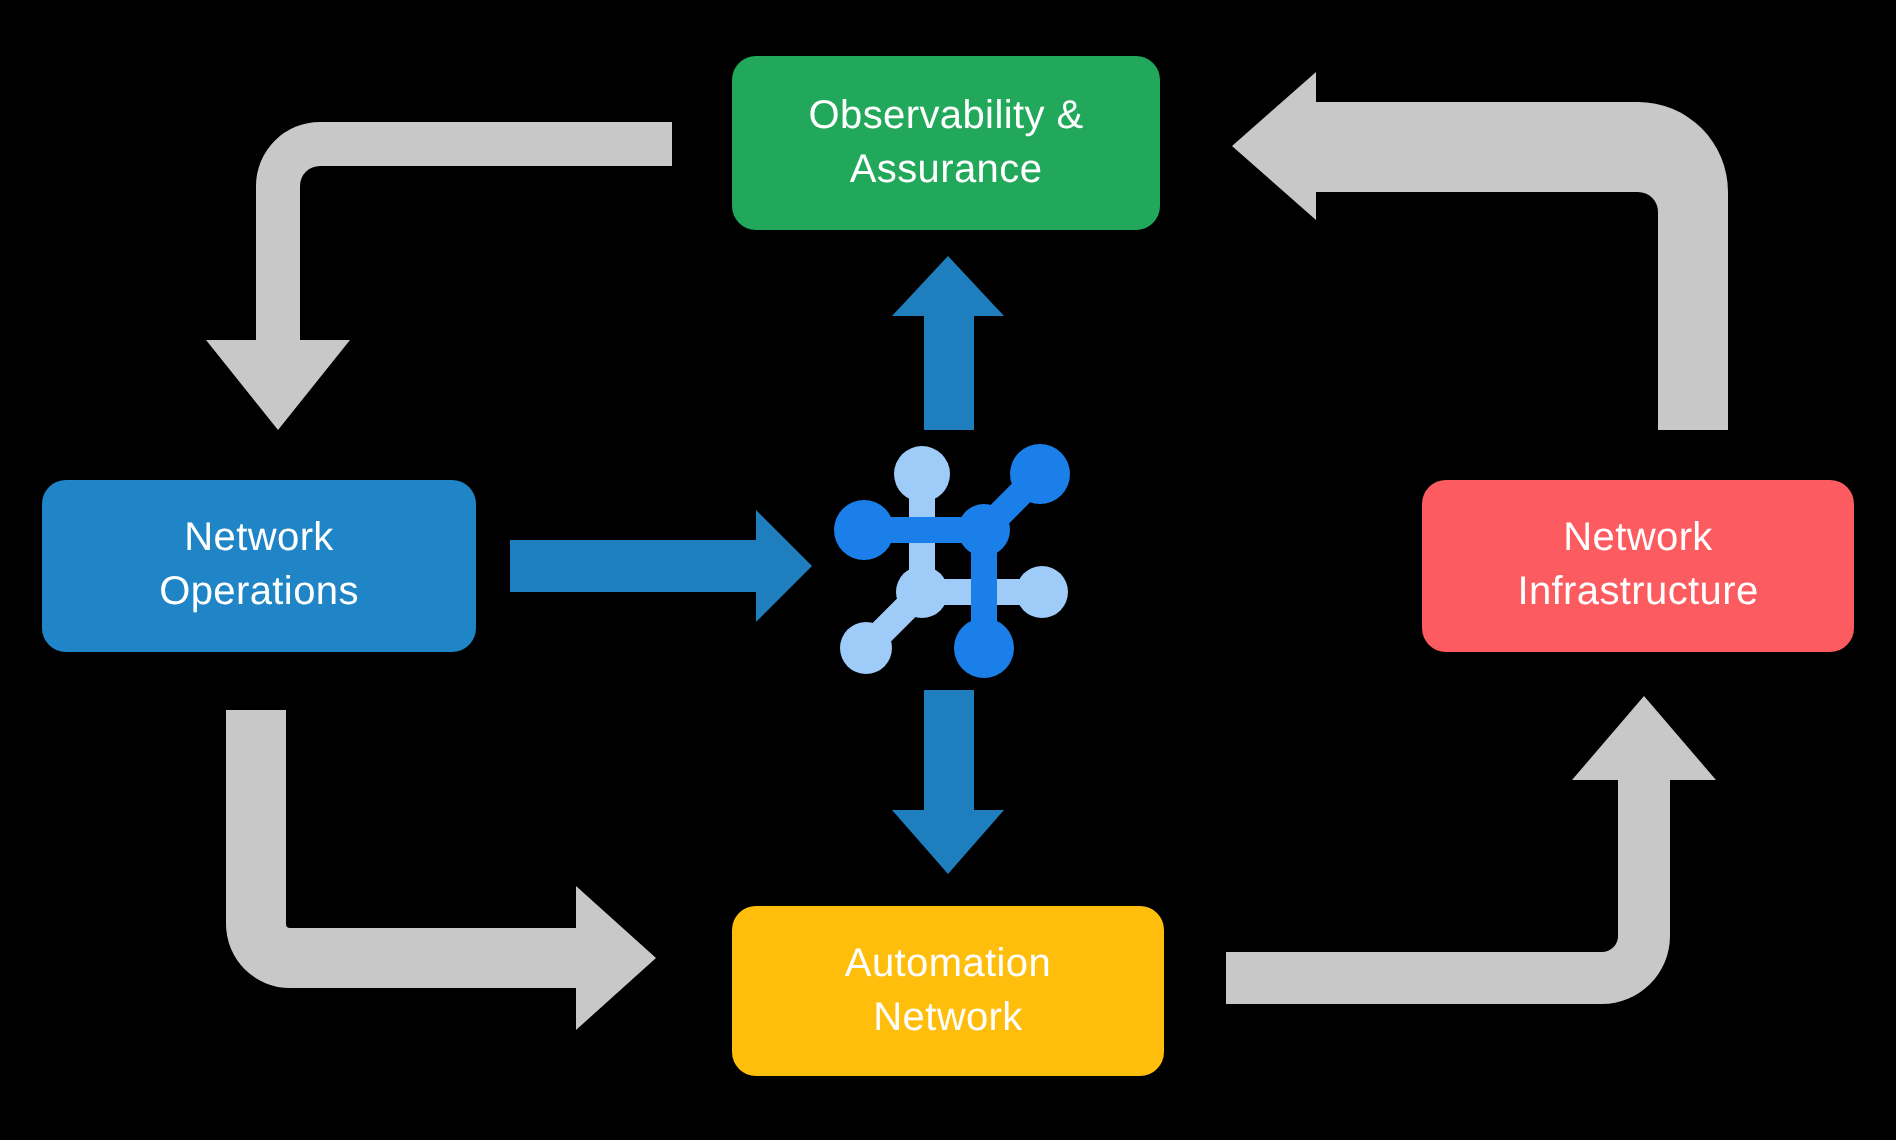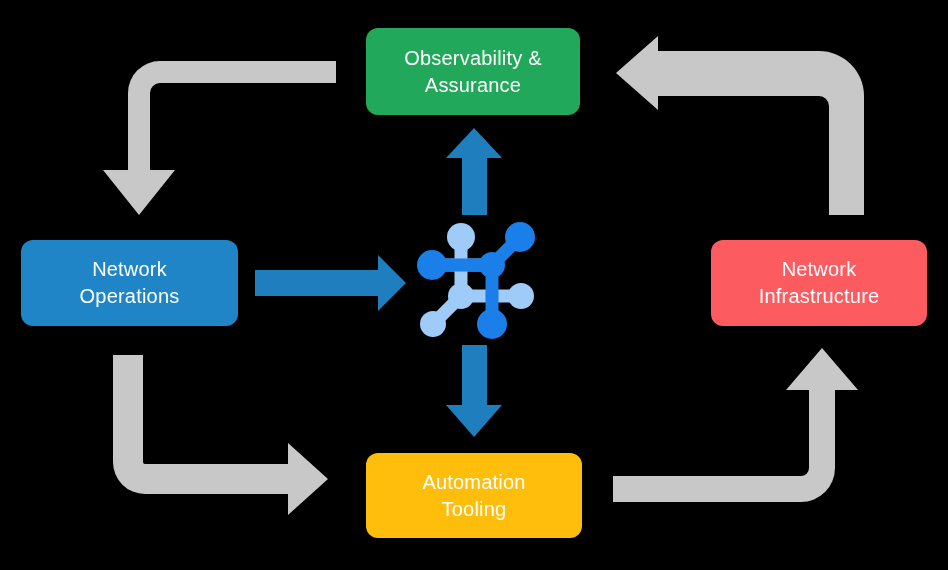--- a/index.html
+++ b/index.html
@@ -171,16 +171,16 @@
 Operations</span>
   </div>
 
   <div class="node-box" style="left:711px; top:240px; width:216px; height:86px; background:#fc5b60;">
     <span class="node-label">Network
 Infrastructure</span>
   </div>
 
   <div class="node-box" style="left:366px; top:453px; width:216px; height:85px; background:#ffbe0b;">
     <span class="node-label">Automation
-Tooling</span>
+Network</span>
   </div>
 
 </div>
 
 </body></html>

